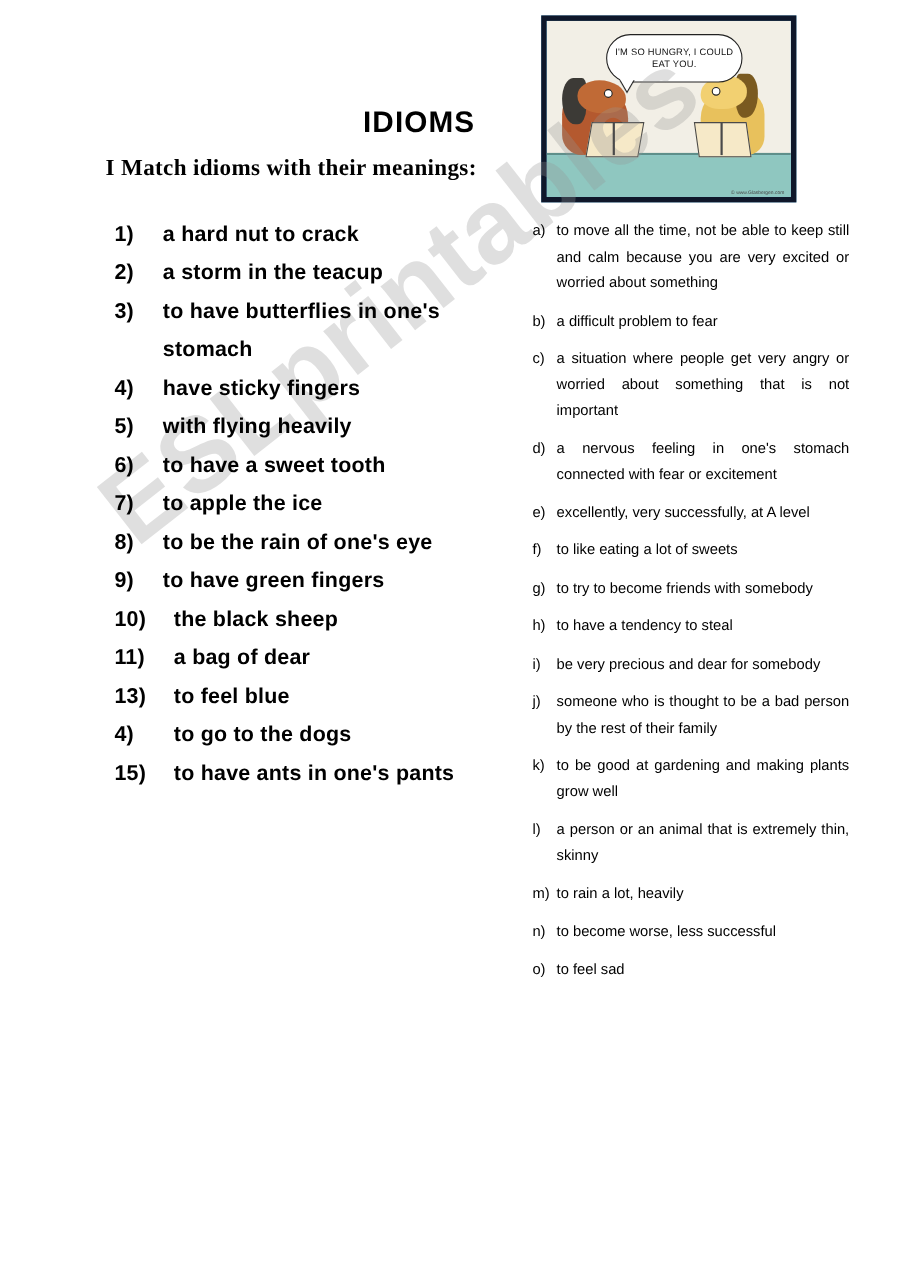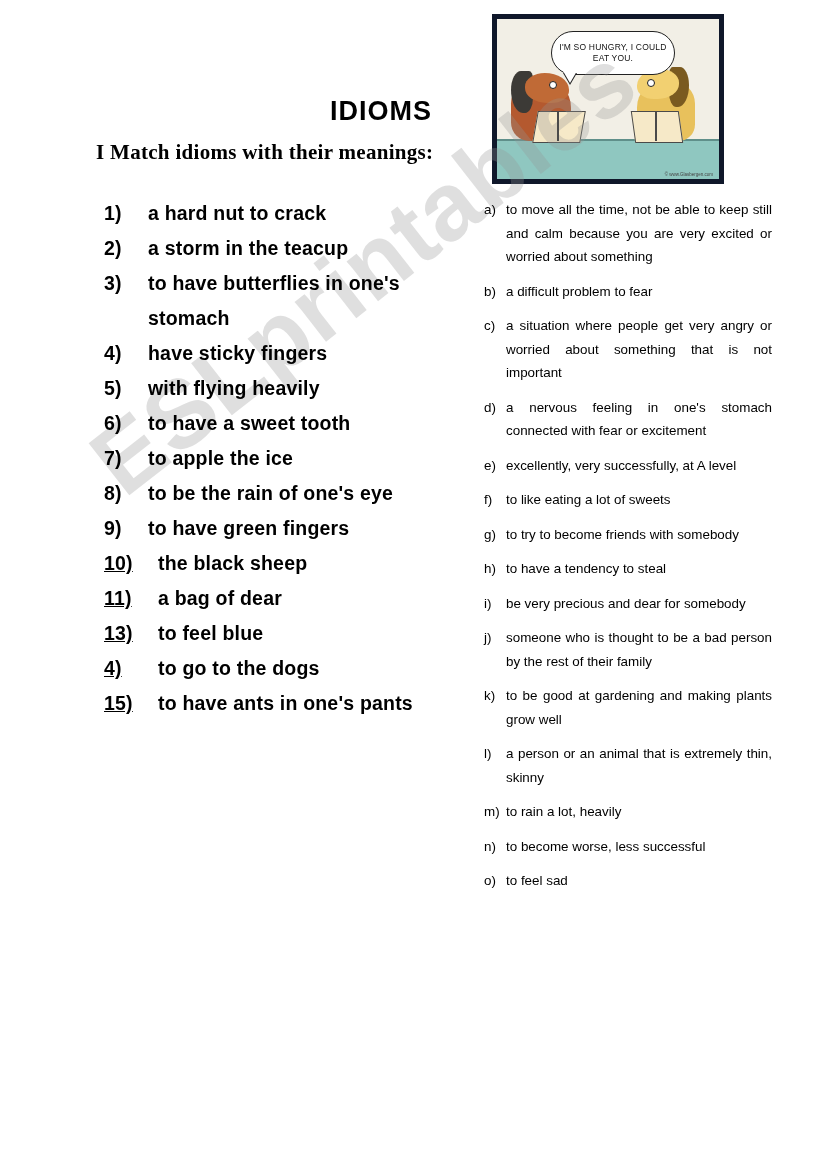--- a/index.html
+++ b/index.html
@@ -258,21 +258,20 @@
   }
   .idiom .num {
     width: 42px;
     flex: 0 0 42px;
     text-align: left;
     padding-right: 2px;
   }
   .idiom .num.wide {
     width: 52px;
     flex: 0 0 52px;
-    text-decoration: underline;
   }
   .idiom .txt {
     flex: 1 1 auto;
   }
 
   .col-right {
     position: absolute;
     left: 484px;
     top: 198px;
     width: 288px;

